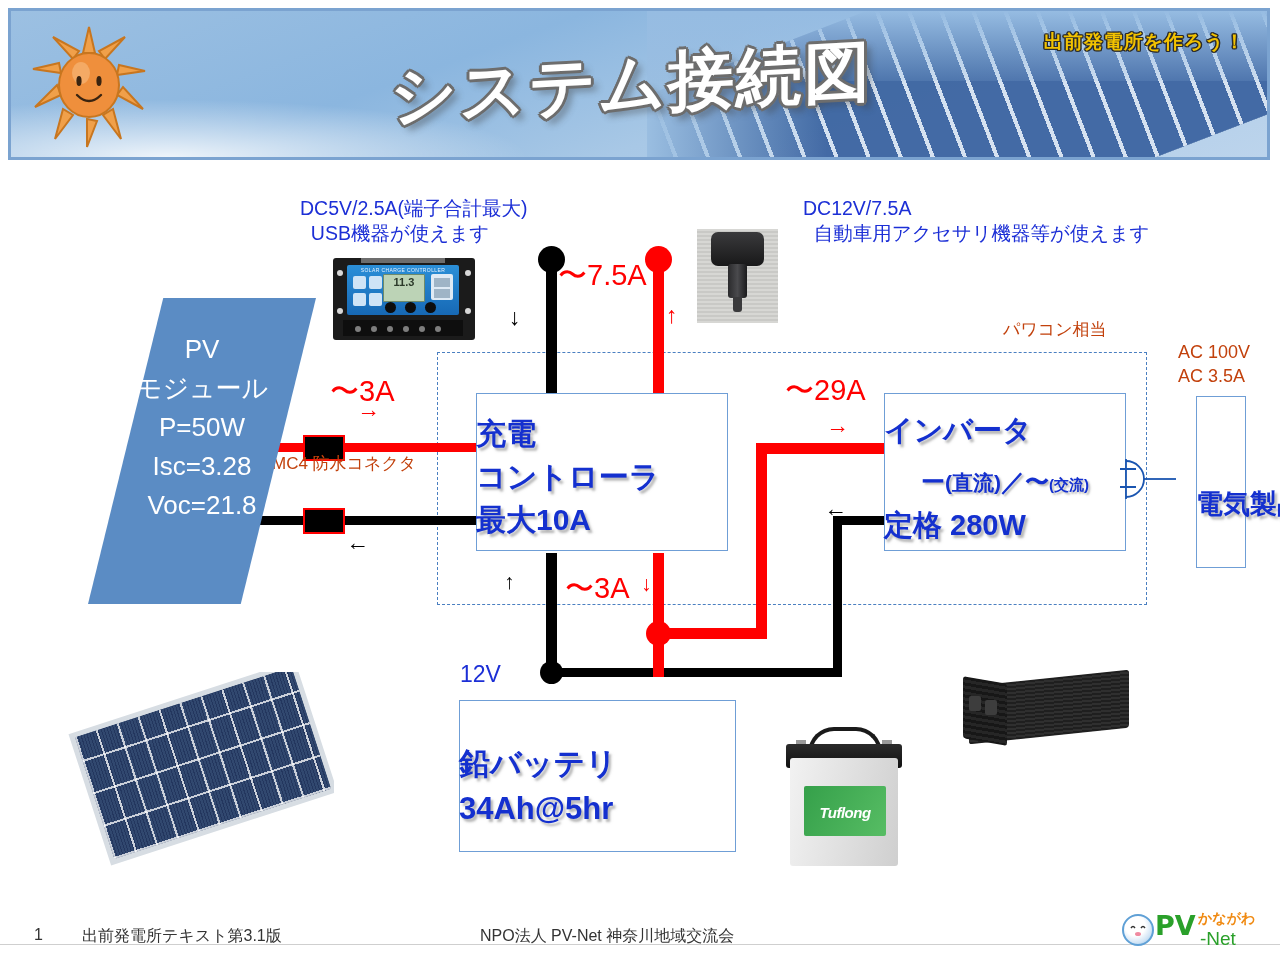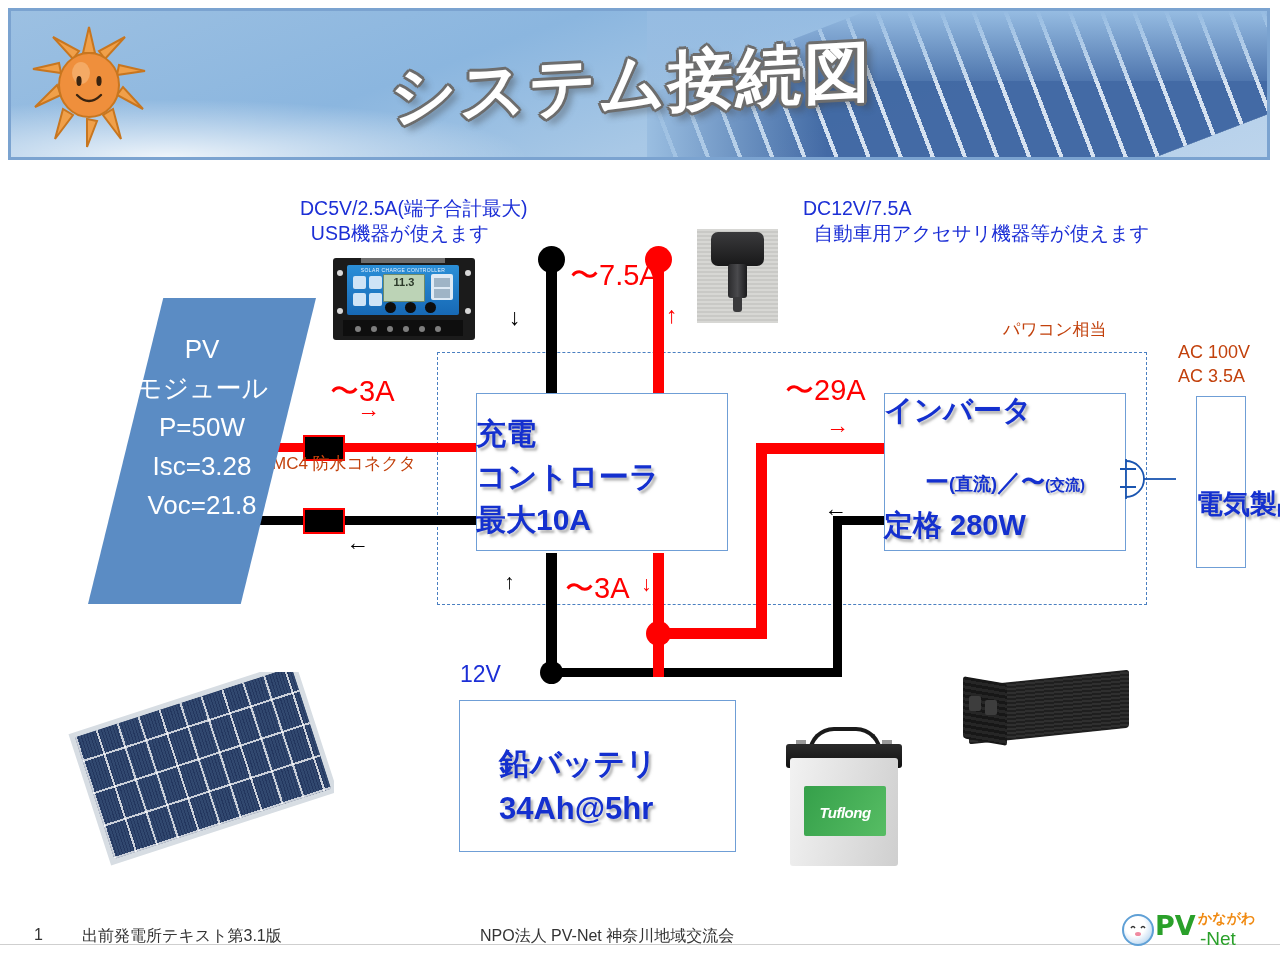--- a/index.html
+++ b/index.html
@@ -185,20 +185,21 @@
       <path d="M24 14 L44 36 L50 28 Z"></path>
     </g>
     <ellipse cx="60" cy="62" rx="30" ry="32" fill="#ef8f3c" stroke="#c8761f" stroke-width="2"></ellipse>
     <ellipse cx="52" cy="50" rx="9" ry="11" fill="#f6b97b" opacity=".65"></ellipse>
     <ellipse cx="50" cy="58" rx="2.6" ry="5" fill="#3a2410"></ellipse>
     <ellipse cx="70" cy="58" rx="2.6" ry="5" fill="#3a2410"></ellipse>
     <path d="M48 72 Q60 84 72 72" fill="none" stroke="#3a2410" stroke-width="2.4" stroke-linecap="round"></path>
   </svg>
 
   <div class="abs" id="banner-title">システム接続図</div>
+  <div class="abs" id="banner-tagline">出前発電所を作ろう！</div>
 </div>
 
 <div class="abs blue-note" style="left:300px;top:196px;">DC5V/2.5A(端子合計最大)
   USB機器が使えます</div>
 <div class="abs blue-note" style="left:803px;top:196px;">DC12V/7.5A
   自動車用アクセサリ機器等が使えます</div>
 
 <div class="photo" id="photo-charge-controller">
   <div class="toprail"></div>
   <div class="face"></div>
@@ -260,21 +261,21 @@
 <div class="abs" style="left:646px;top:621px;width:25px;height:25px;border-radius:50%;background:#ff0000;"></div>
 
 <div class="abs" style="left:303px;top:435px;width:42px;height:26px;background:#000;border:2.5px solid #ff0000;box-sizing:border-box;"></div>
 <div class="abs" style="left:303px;top:508px;width:42px;height:26px;background:#000;border:2.5px solid #ff0000;box-sizing:border-box;"></div>
 <div class="abs blue-small" style="left:272px;top:452px;">MC4 防水コネクタ</div>
 
 <div class="abs red-amp" style="left:330px;top:372px;">〜3A</div>
 <div class="abs" style="left:357px;top:396px;color:#ff0000;font-size:23px;">→</div>
 <div class="abs" style="left:346px;top:529px;color:#000;font-size:23px;">←</div>
 
-<div class="abs red-amp" style="left:558px;top:256px;padding-left:12px;">〜7.5A</div>
+<div class="abs red-amp" style="left:558px;top:256px;">〜7.5A</div>
 <div class="abs" style="left:509px;top:304px;color:#000;font-size:23px;">↓</div>
 <div class="abs" style="left:666px;top:302px;color:#ff0000;font-size:23px;">↑</div>
 
 <div class="abs red-amp" style="left:785px;top:371px;">〜29A</div>
 <div class="abs" style="left:826px;top:412px;color:#ff0000;font-size:23px;">→</div>
 <div class="abs" style="left:824px;top:495px;color:#000;font-size:23px;">←</div>
 
 <div class="abs red-amp" style="left:565px;top:569px;">〜3A</div>
 <div class="abs" style="left:641px;top:572px;color:#ff0000;font-size:21px;">↓</div>
 <div class="abs" style="left:504px;top:570px;color:#000;font-size:21px;">↑</div>
@@ -285,44 +286,44 @@
 P=50W
 Isc=3.28
 Voc=21.8</div>
 
 <div class="dev-box" style="left:476px;top:393px;width:252px;height:158px;"></div>
 <div class="dev-label" style="left:476px;top:412px;width:252px;font-size:30px;line-height:43px;">充電
 コントローラ
 最大10A</div>
 
 <div class="dev-box" style="left:884px;top:393px;width:242px;height:158px;"></div>
-<div class="dev-label" style="left:884px;top:391px;width:242px;font-size:29px;">インバータ</div>
+<div class="dev-label" style="left:884px;top:411px;width:242px;font-size:29px;">インバータ</div>
 <div class="abs" style="left:884px;top:466px;width:242px;text-align:center;color:#1430cf;font-weight:bold;
       text-shadow:2px 2px 2px rgba(120,120,120,.5);white-space:nowrap;">
-  <span style="font-size:24px;">ー</span><span style="font-size:18px;margin-top:28px;">(直流)</span><span style="font-size:24px;">／</span><span style="font-size:24px;">〜</span><span style="font-size:15px;">(交流)</span>
+  <span style="font-size:24px;">ー</span><span style="font-size:21px;margin-top:28px;">(直流)</span><span style="font-size:24px;">／</span><span style="font-size:24px;">〜</span><span style="font-size:15px;">(交流)</span>
 </div>
 <div class="dev-label" style="left:884px;top:506px;width:242px;font-size:29px;">定格 280W</div>
 
 <svg class="abs" style="left:1120px;top:455px;width:70px;height:60px;" viewBox="0 0 70 60">
   <path class="stroke-blue" d="M0 14 L16 14 M0 32 L16 32" stroke-width="1.8"></path>
   <path class="stroke-blue" d="M6 4 L6 44" stroke-width="1.8"></path>
   <path class="stroke-blue" d="M6 6 A18 18 0 0 1 6 42" stroke-width="1.8"></path>
   <path class="stroke-blue" d="M24 24 L56 24" stroke-width="1.8"></path>
 </svg>
 
 <div class="abs blue-small" style="left:1178px;top:340px;line-height:24px;font-size:18px;">AC 100V
 AC 3.5A</div>
 <div class="dev-box" style="left:1196px;top:396px;width:50px;height:172px;border:1.6px solid #6f9ed6;"></div>
 <div class="dev-label" style="left:1196px;top:404px;width:50px;font-size:27px;line-height:40px;letter-spacing:0;">
   <span style="display:block;">電気製品</span>
 </div>
 
 <div class="abs blue-small" style="left:460px;top:661px;font-size:23px;color:#1c2fd6;text-align:center;">12V</div>
 <div class="dev-box" style="left:459px;top:700px;width:277px;height:152px;"></div>
-<div class="dev-label" style="left:459px;top:741px;width:307px;font-size:31px;line-height:45px;margin-left:40px;">鉛バッテリ
+<div class="dev-label" style="left:459px;top:741px;width:307px;font-size:31px;line-height:45px;">鉛バッテリ
 34Ah@5hr</div>
 
 <div class="photo" id="photo-solar-panel">
   <div class="pv"></div>
 </div>
 
 <div class="photo" id="photo-battery">
   <div class="handle"></div>
   <div class="post" style="left:14px;"></div>
   <div class="post" style="left:100px;"></div>

